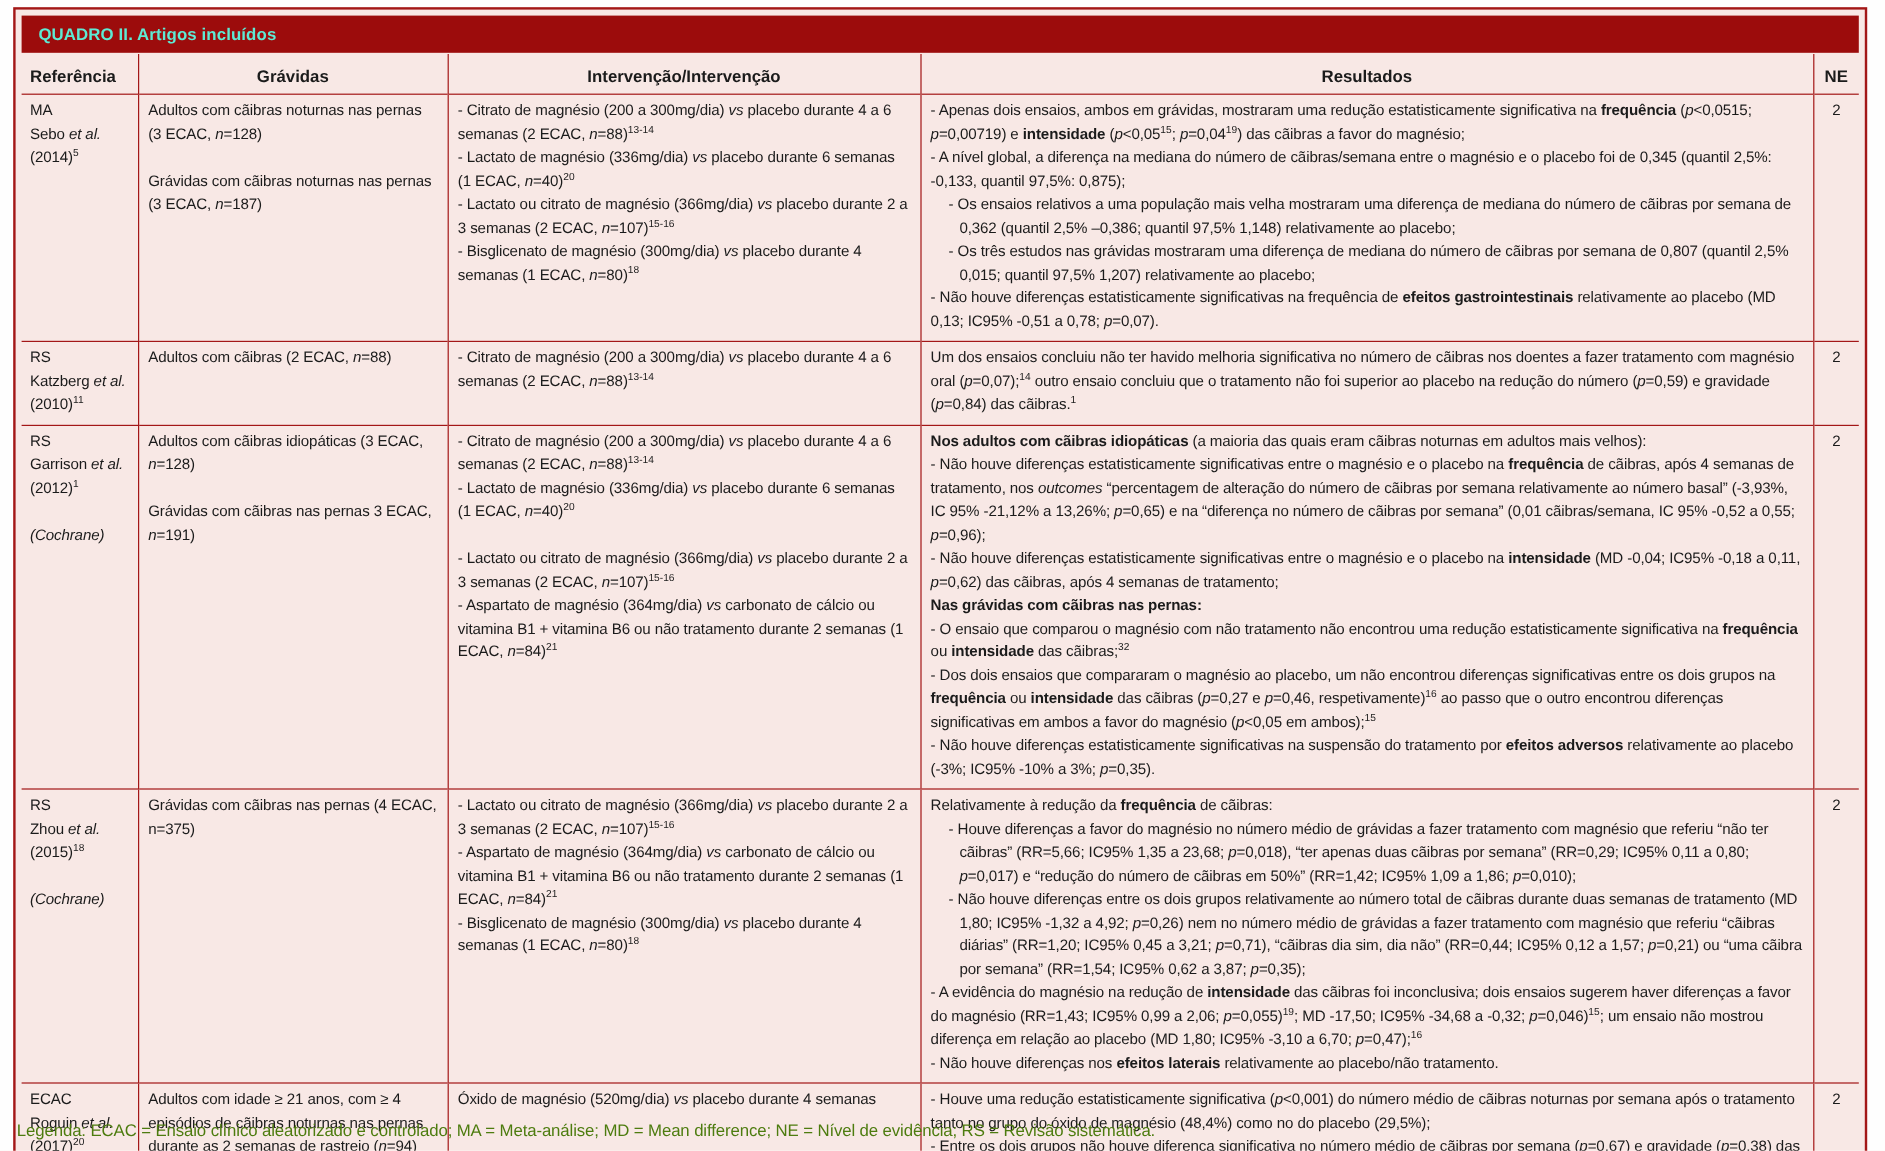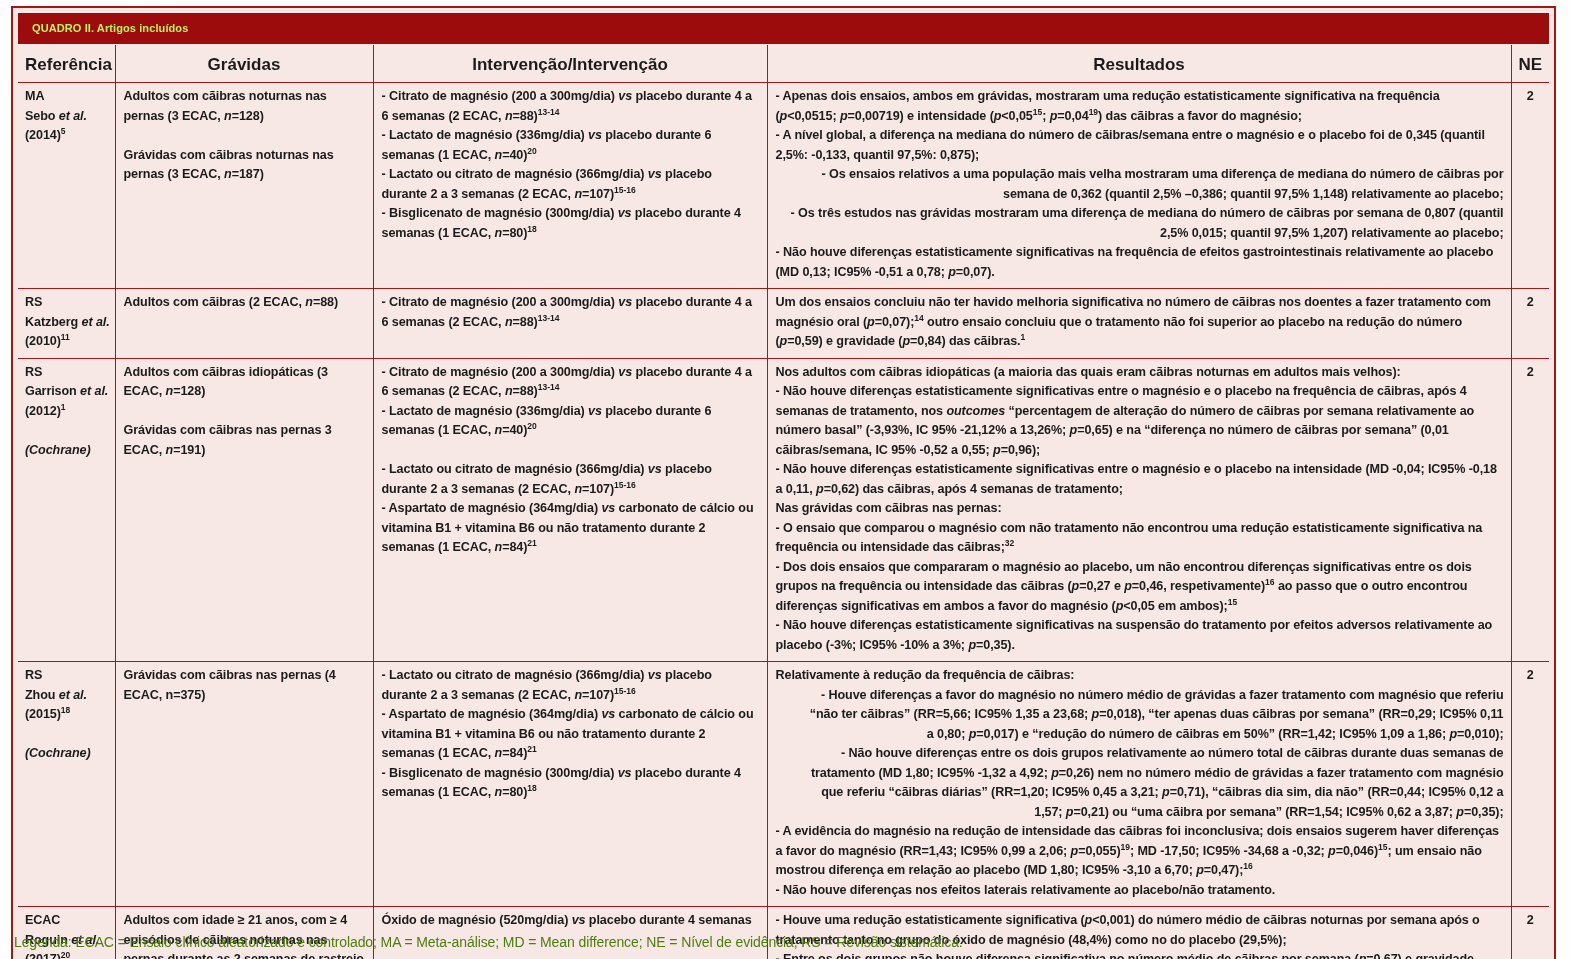--- a/index.html
+++ b/index.html
@@ -18,47 +18,47 @@
     -webkit-font-smoothing:antialiased;
   }
   .frame{
     position:absolute;left:11px;top:6px;width:1545px;box-sizing:border-box;
     background:var(--table-bg);
     border:2px solid var(--grid-red);
     padding:5px 5px 4px 5px;
   }
   .banner{
     background:var(--banner-red);
-    color:#bef264;font-weight:bold;font-size:11px;
+    color:#5eead4;font-weight:bold;font-size:14px;
     height:31px;line-height:31px;padding-left:14px;
     letter-spacing:.1px;
   }
   table{border-collapse:collapse;table-layout:fixed;width:1531px;margin-top:1px;}
   col.c-ref{width:97px;}
   col.c-pop{width:258px;}
   col.c-int{width:394px;}
   col.c-res{width:744px;}
   col.c-ne{width:38px;}
   thead tr{height:33px;}
   th{
-    font-size:17px;font-weight:bold;text-align:center;vertical-align:bottom;
+    font-size:14px;font-weight:bold;text-align:center;vertical-align:bottom;
     padding:10px 4px 7px 4px;
   }
   th.left{text-align:left;padding-left:7px;}
   td{
     vertical-align:top;
     padding:4px 7px 6px 8px;
-    font-size:12.6px;line-height:19.5px;letter-spacing:-.1px;font-weight:bold;
+    font-size:12.6px;line-height:19.5px;letter-spacing:-.1px;
   }
   tbody td{border-top:1px solid var(--grid-red);}
   td + td, th + th{border-left:1px solid var(--grid-red);}
   tr.r1{height:186px;} tr.r2{height:60px;} tr.r3{height:274px;}
   tr.r4{height:228px;} tr.r5{height:90px;}
   .ln{margin:0;}
-  .i1{margin-left:15px;padding-left:9px;text-indent:-9px;text-align:right;}
+  .i1{margin-left:15px;padding-left:9px;text-indent:-9px;}
   td.ref-cell{padding-left:7px;padding-right:2px;}
   td.ref-cell .ln{white-space:nowrap;}
   td.ne-cell{text-align:center;padding:4px 2px;}
   sup{font-size:8.5px;line-height:0;vertical-align:super;letter-spacing:0;}
   .legend{
     position:absolute;left:14px;top:934px;
     font-size:14px;letter-spacing:-.1px;color:#4d7c0f;
   }
 </style>
 </head>

